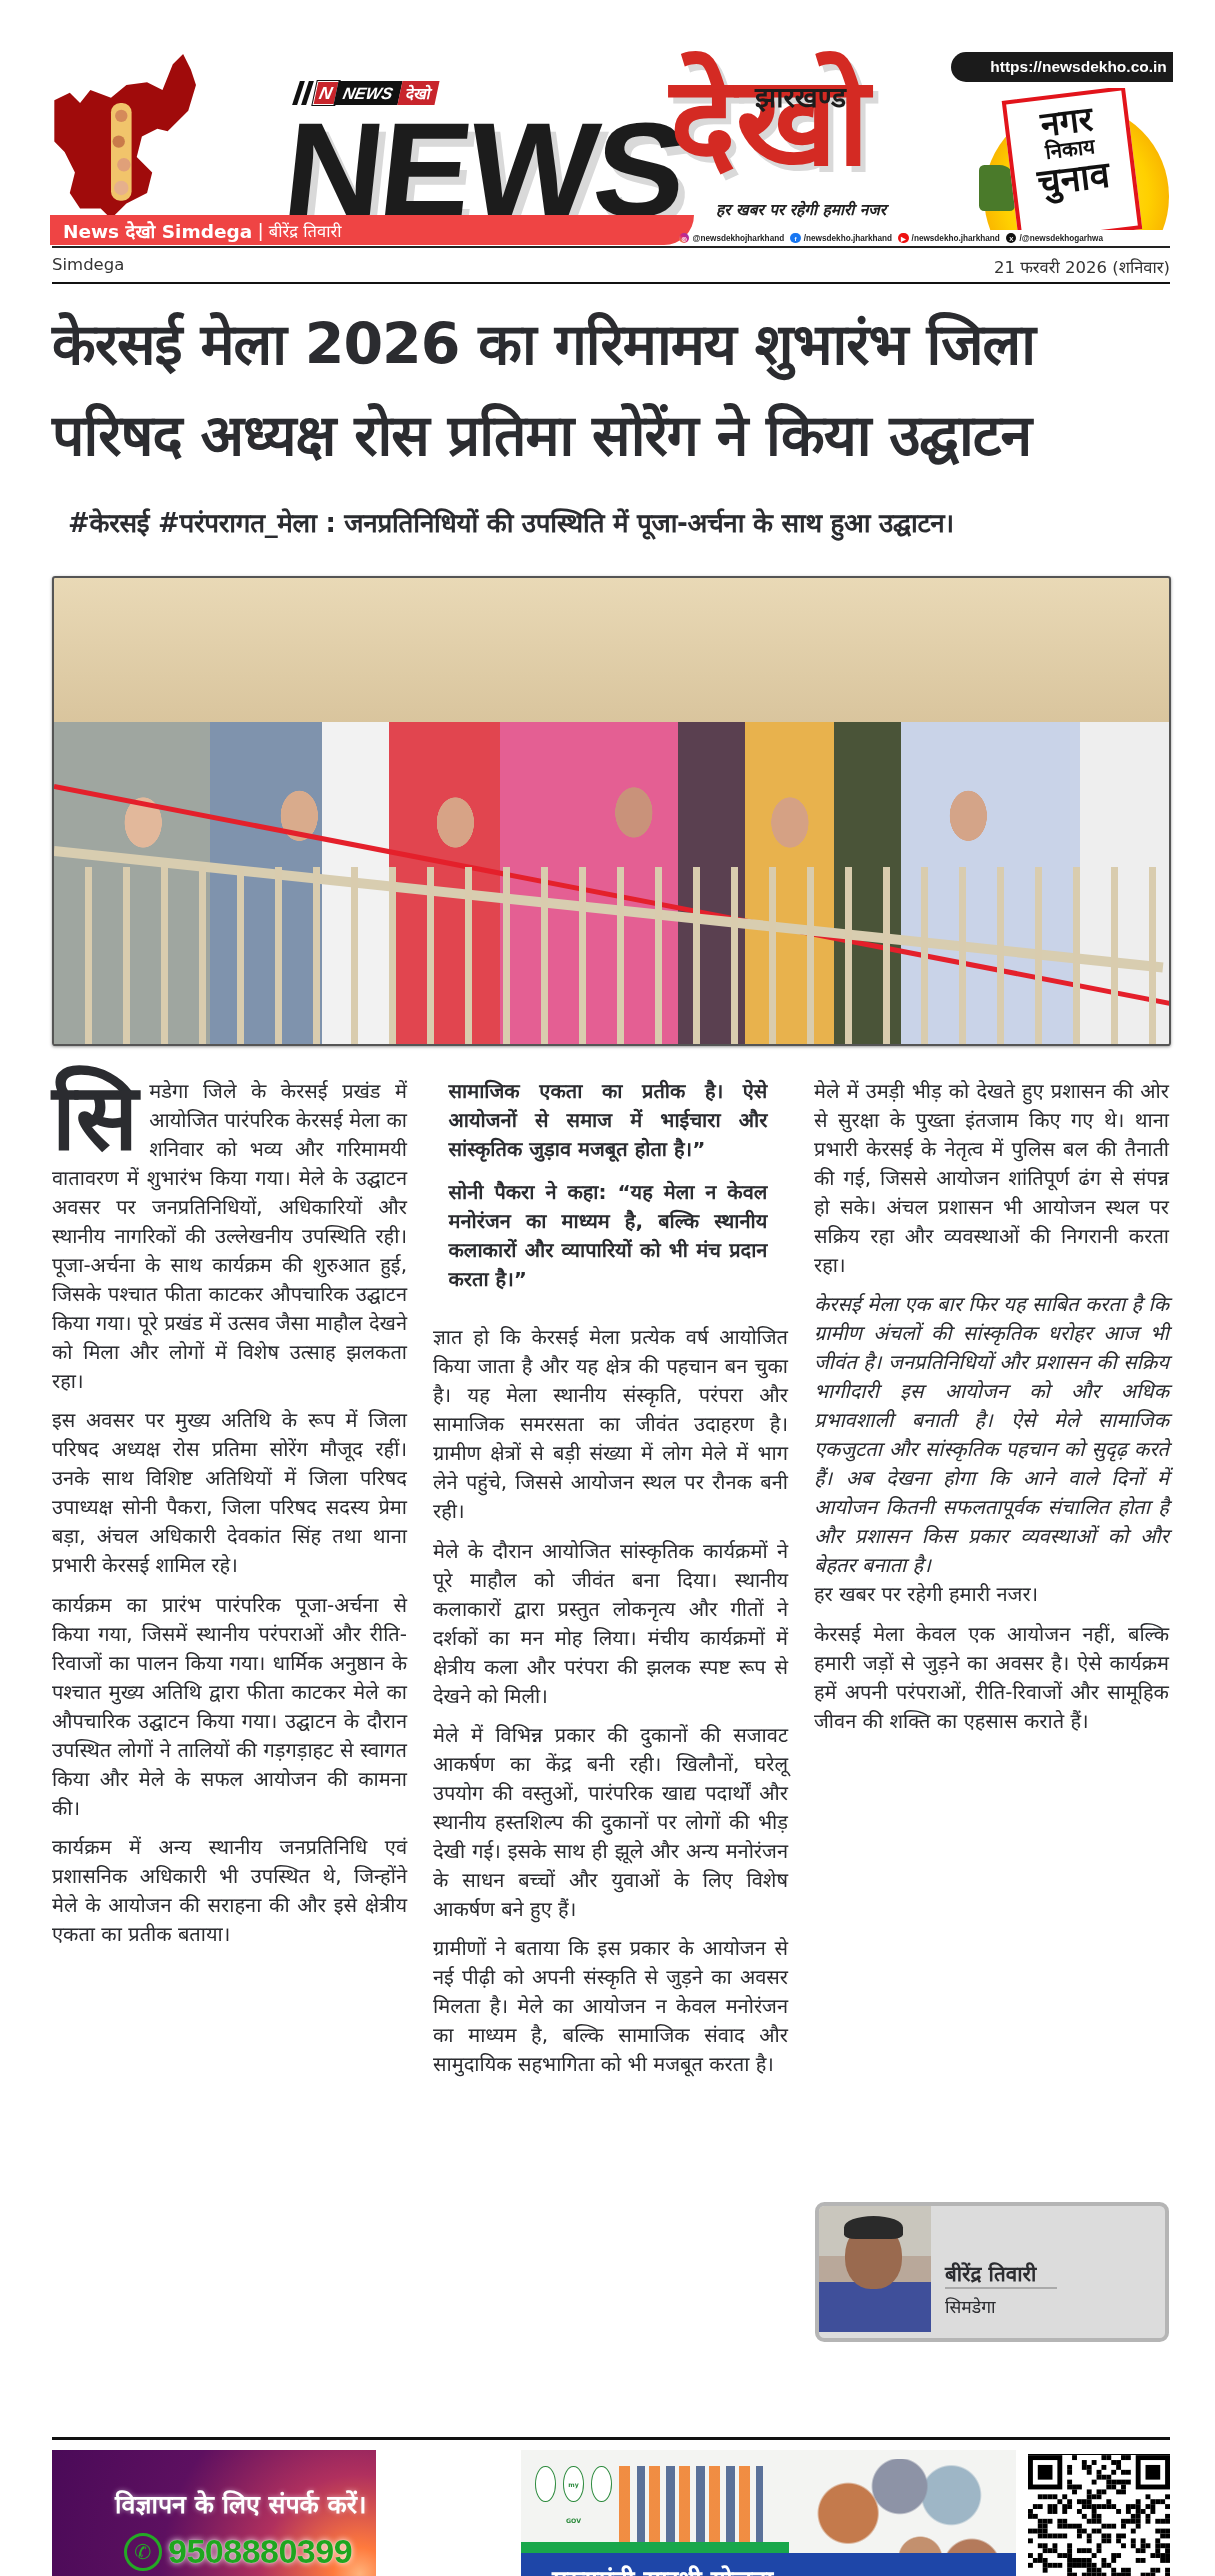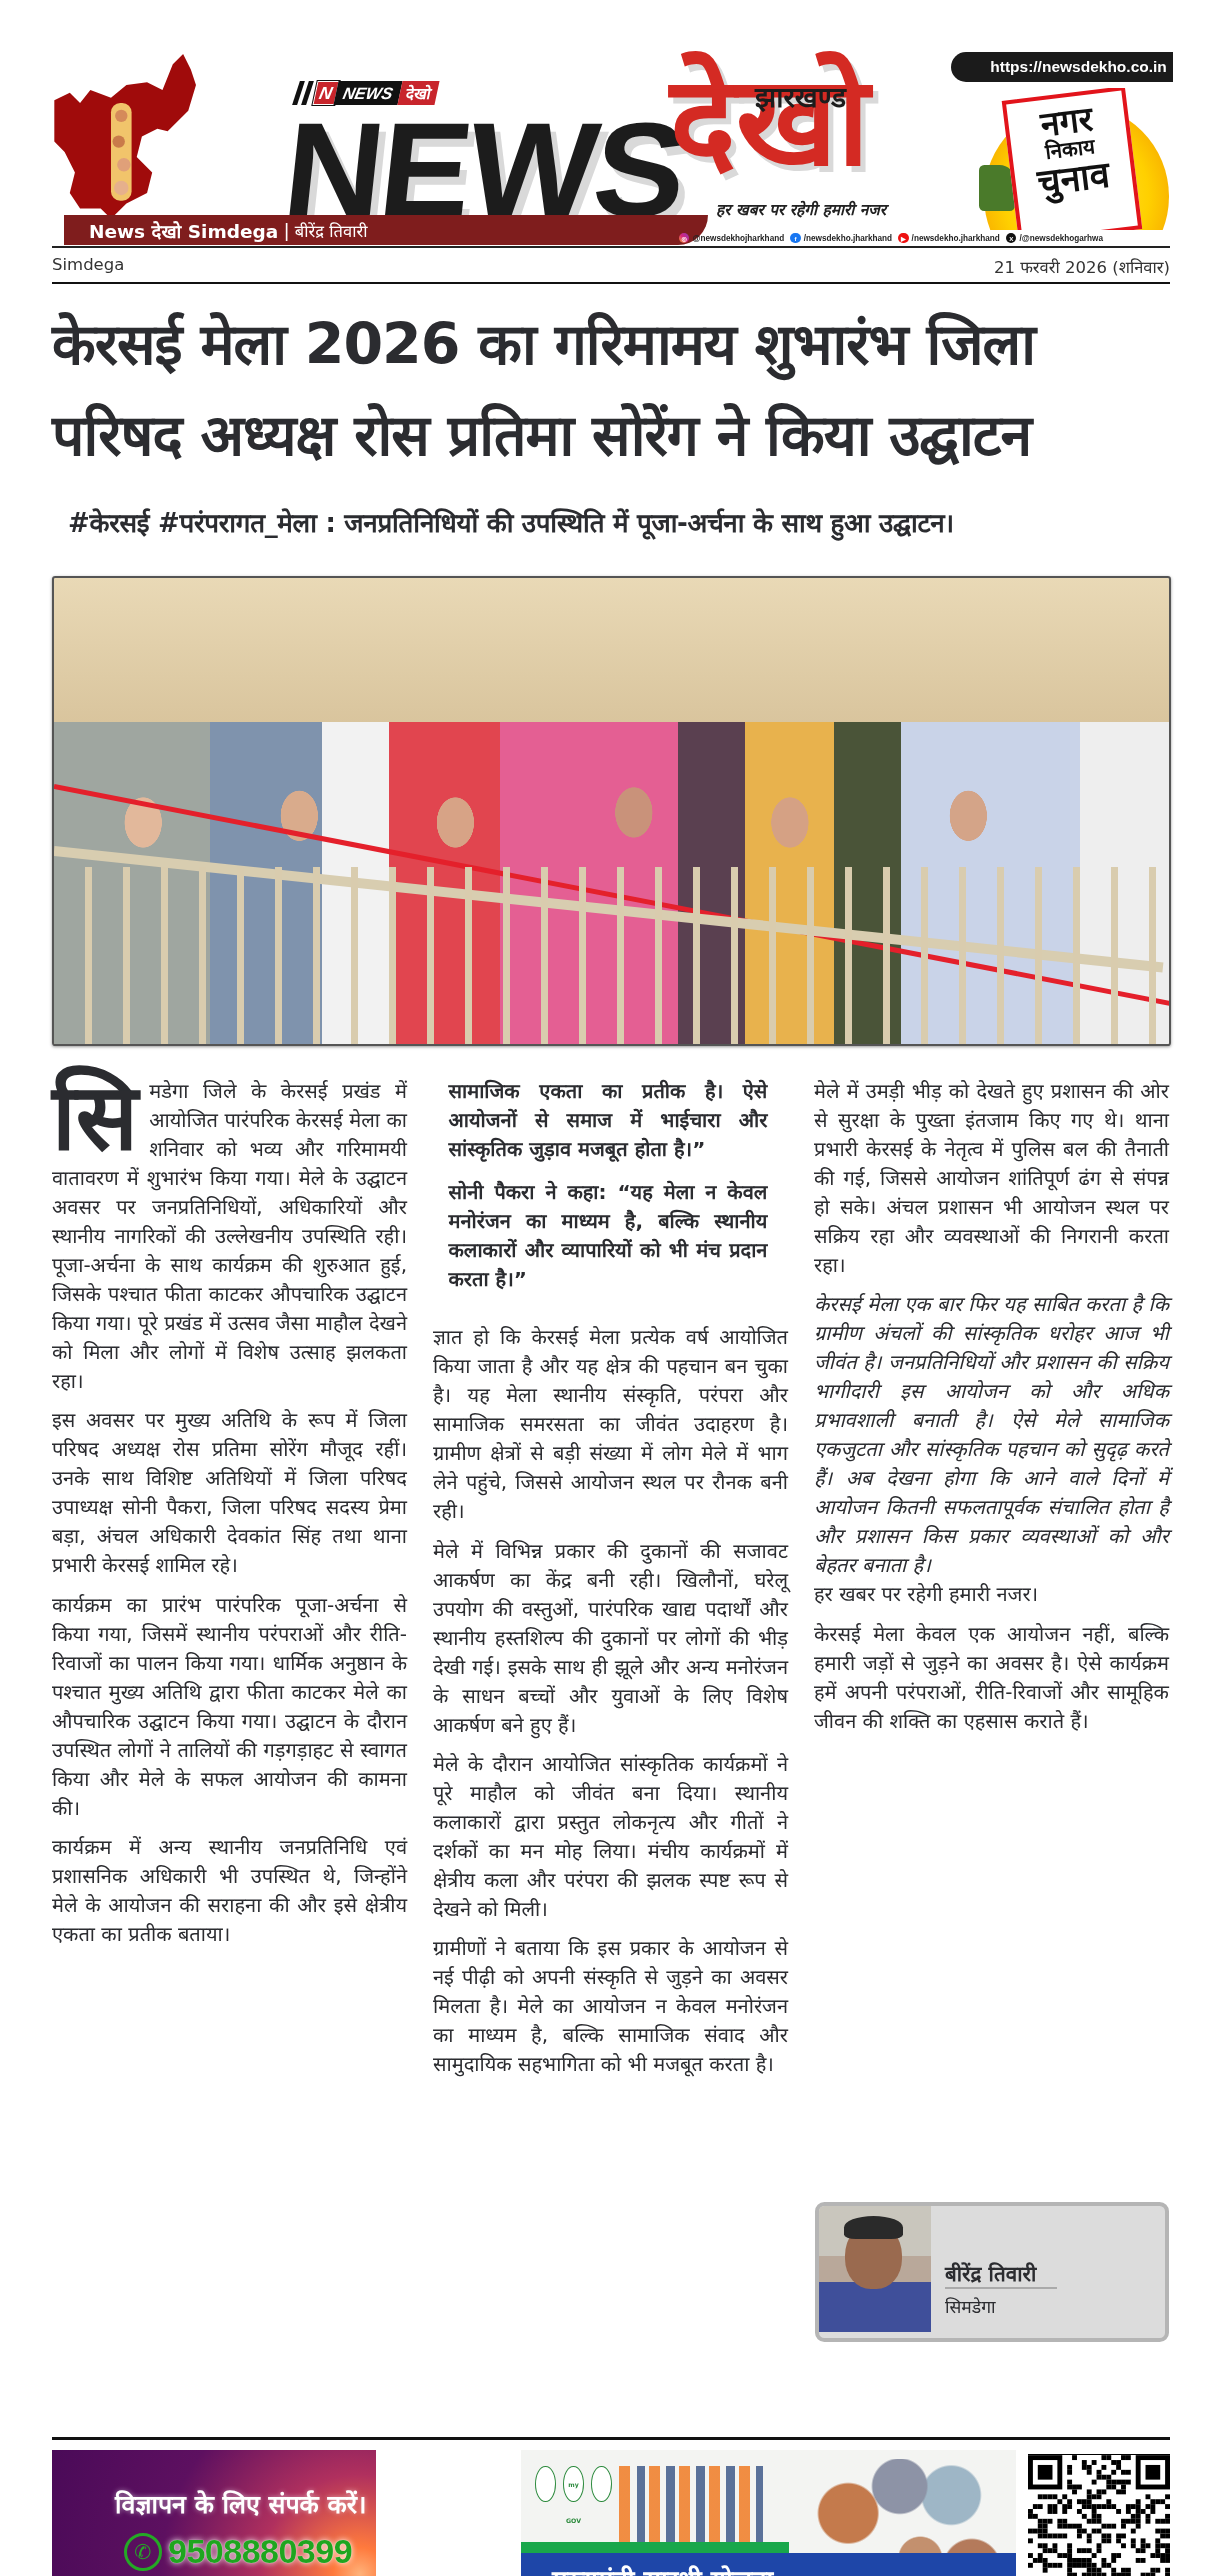--- a/index.html
+++ b/index.html
@@ -23,21 +23,21 @@
 
   .url-pill { position: absolute; left: 951px; top: 52px; width: 222px; height: 30px; background: #1b1b1b; border-radius: 17.5px 0 0 17.5px; color: #fff; font: 700 15.5px "Liberation Sans", sans-serif; display:flex; align-items:center; justify-content:flex-end; padding-right: 6.2px; }
   .election-badge { position: absolute; left: 979px; top: 88px; width: 193px; height: 142px; overflow: hidden; }
   .election-badge .sun { position: absolute; left: 5.2px; top: 15.5px; width: 185px; height: 185px; border-radius: 50%; background: radial-gradient(circle, #ffe93a 0%, #ffd000 55%, #f08a00 100%); }
   .election-badge .card { position: absolute; left: 31px; top: 5.2px; width: 124px; height: 144px; background: #fff; border: 4.1px solid #e2141b; transform: rotate(-7deg); display:flex; flex-direction: column; align-items:center; padding-top: 7.2px; }
   .election-badge .l1 { font: 700 34px/1 "DejaVu Sans", sans-serif; color: #111; }
   .election-badge .l2 { font: 700 20.6px/1.1 "DejaVu Sans", sans-serif; color: #111; }
   .election-badge .l3 { font: 700 36px/1 "DejaVu Sans", sans-serif; color: #111; }
   .election-badge .tap { position: absolute; left: 0; top: 77px; width: 36px; height: 46px; background: #4a7a2a; border-radius: 5.2px 15.5px 5.2px 5.2px; }
 
-  .byline-bar { position: absolute; left: 64px; top: 215px; width: 644px; height: 30px; background: #7f1d1d; border-radius: 0 0 31px 0; color: #fff; font: 700 18.5px "DejaVu Sans", sans-serif; display:flex; align-items:center; padding-left: 25px; }
+  .byline-bar { position: absolute; left: 50px; top: 215px; width: 644px; height: 30px; background: #ef4444; border-radius: 0 0 31px 0; color: #fff; font: 700 18.5px "DejaVu Sans", sans-serif; display:flex; align-items:center; padding-left: 13px; }
   .byline-bar .sep { margin: 0 5.2px; font-weight: 400; }
   .byline-bar .author { font-weight: 400; font-size: 16.5px; }
 
   .social-row { position: absolute; left: 676px; top: 233px; display: flex; align-items: center; gap: 3.1px; font: 700 8.2px "Liberation Sans", sans-serif; color: #222; }
   .social-row .ic { width: 10.3px; height: 10.3px; border-radius: 50%; display:inline-flex; align-items:center; justify-content:center; color:#fff; font-size: 6.2px; font-weight: 700; margin-left: 3.1px; }
   .ic-ig { background: linear-gradient(45deg,#f9a12e,#d6247b,#8a3ab9); }
   .ic-fb { background: #1877f2; }
   .ic-yt { background: #e11; }
   .ic-x  { background: #111; }
   .header-rule { position: absolute; left: 52px; top: 246px; width: 1118px; height: 1.5px; background: #222; }
@@ -192,22 +192,22 @@
   </p>
   <p>इस अवसर पर मुख्य अतिथि के रूप में जिला परिषद अध्यक्ष रोस प्रतिमा सोरेंग मौजूद रहीं। उनके साथ विशिष्ट अतिथियों में जिला परिषद उपाध्यक्ष सोनी पैकरा, जिला परिषद सदस्य प्रेमा बड़ा, अंचल अधिकारी देवकांत सिंह तथा थाना प्रभारी केरसई शामिल रहे।</p>
   <p>कार्यक्रम का प्रारंभ पारंपरिक पूजा-अर्चना से किया गया, जिसमें स्थानीय परंपराओं और रीति-रिवाजों का पालन किया गया। धार्मिक अनुष्ठान के पश्चात मुख्य अतिथि द्वारा फीता काटकर मेले का औपचारिक उद्घाटन किया गया। उद्घाटन के दौरान उपस्थित लोगों ने तालियों की गड़गड़ाहट से स्वागत किया और मेले के सफल आयोजन की कामना की।</p>
   <p>कार्यक्रम में अन्य स्थानीय जनप्रतिनिधि एवं प्रशासनिक अधिकारी भी उपस्थित थे, जिन्होंने मेले के आयोजन की सराहना की और इसे क्षेत्रीय एकता का प्रतीक बताया।</p>
 </div>
 
 <div class="col col2">
   <blockquote>सामाजिक एकता का प्रतीक है। ऐसे आयोजनों से समाज में भाईचारा और सांस्कृतिक जुड़ाव मजबूत होता है।”</blockquote>
   <blockquote style="margin-bottom:29px">सोनी पैकरा ने कहा: “यह मेला न केवल मनोरंजन का माध्यम है, बल्कि स्थानीय कलाकारों और व्यापारियों को भी मंच प्रदान करता है।”</blockquote>
   <p>ज्ञात हो कि केरसई मेला प्रत्येक वर्ष आयोजित किया जाता है और यह क्षेत्र की पहचान बन चुका है। यह मेला स्थानीय संस्कृति, परंपरा और सामाजिक समरसता का जीवंत उदाहरण है। ग्रामीण क्षेत्रों से बड़ी संख्या में लोग मेले में भाग लेने पहुंचे, जिससे आयोजन स्थल पर रौनक बनी रही।</p>
+  <p>मेले के दौरान आयोजित सांस्कृतिक कार्यक्रमों ने पूरे माहौल को जीवंत बना दिया। स्थानीय कलाकारों द्वारा प्रस्तुत लोकनृत्य और गीतों ने दर्शकों का मन मोह लिया। मंचीय कार्यक्रमों में क्षेत्रीय कला और परंपरा की झलक स्पष्ट रूप से देखने को मिली।</p>
   <p>मेले में विभिन्न प्रकार की दुकानों की सजावट आकर्षण का केंद्र बनी रही। खिलौनों, घरेलू उपयोग की वस्तुओं, पारंपरिक खाद्य पदार्थों और स्थानीय हस्तशिल्प की दुकानों पर लोगों की भीड़ देखी गई। इसके साथ ही झूले और अन्य मनोरंजन के साधन बच्चों और युवाओं के लिए विशेष आकर्षण बने हुए हैं।</p>
-  <p>मेले के दौरान आयोजित सांस्कृतिक कार्यक्रमों ने पूरे माहौल को जीवंत बना दिया। स्थानीय कलाकारों द्वारा प्रस्तुत लोकनृत्य और गीतों ने दर्शकों का मन मोह लिया। मंचीय कार्यक्रमों में क्षेत्रीय कला और परंपरा की झलक स्पष्ट रूप से देखने को मिली।</p>
   <p>ग्रामीणों ने बताया कि इस प्रकार के आयोजन से नई पीढ़ी को अपनी संस्कृति से जुड़ने का अवसर मिलता है। मेले का आयोजन न केवल मनोरंजन का माध्यम है, बल्कि सामाजिक संवाद और सामुदायिक सहभागिता को भी मजबूत करता है।</p>
 </div>
 
 <div class="col col3">
   <p>मेले में उमड़ी भीड़ को देखते हुए प्रशासन की ओर से सुरक्षा के पुख्ता इंतजाम किए गए थे। थाना प्रभारी केरसई के नेतृत्व में पुलिस बल की तैनाती की गई, जिससे आयोजन शांतिपूर्ण ढंग से संपन्न हो सके। अंचल प्रशासन भी आयोजन स्थल पर सक्रिय रहा और व्यवस्थाओं की निगरानी करता रहा।</p>
   <p class="tight">केरसई मेला एक बार फिर यह साबित करता है कि ग्रामीण अंचलों की सांस्कृतिक धरोहर आज भी जीवंत है। जनप्रतिनिधियों और प्रशासन की सक्रिय भागीदारी इस आयोजन को और अधिक प्रभावशाली बनाती है। ऐसे मेले सामाजिक एकजुटता और सांस्कृतिक पहचान को सुदृढ़ करते हैं। अब देखना होगा कि आने वाले दिनों में आयोजन कितनी सफलतापूर्वक संचालित होता है और प्रशासन किस प्रकार व्यवस्थाओं को और बेहतर बनाता है।</p>
   <p>हर खबर पर रहेगी हमारी नजर।</p>
   <p>केरसई मेला केवल एक आयोजन नहीं, बल्कि हमारी जड़ों से जुड़ने का अवसर है। ऐसे कार्यक्रम हमें अपनी परंपराओं, रीति-रिवाजों और सामूहिक जीवन की शक्ति का एहसास कराते हैं।</p>
 </div>
 

